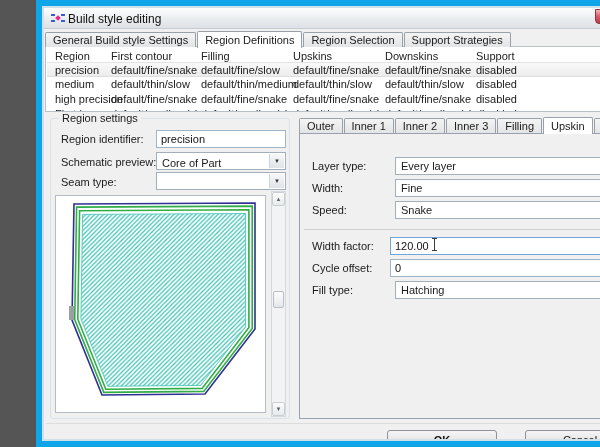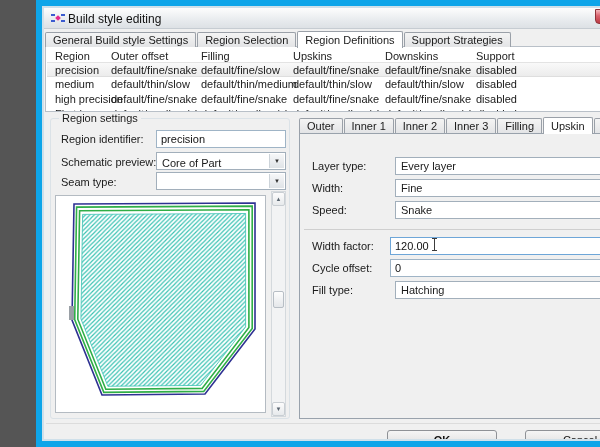--- a/index.html
+++ b/index.html
@@ -109,29 +109,29 @@
         <i class="ic-b3"></i>
         <i class="ic-b4"></i>
         <i class="ic-p"></i>
     </span>
     <span class="title-text">Build style editing</span>
     <span class="close-btn"><span>x</span></span>
   </div>
 
   <div class="main-tabs">
     <div class="tab">General Build style Settings</div>
+    <div class="tab active">Region Definitions</div>
     <div class="tab">Region Selection</div>
-    <div class="tab active">Region Definitions</div>
     <div class="tab">Support Strategies</div>
   </div>
 
   <div class="table-panel">
     <div class="trow thead">
       <span class="cell c0">Region</span>
-      <span class="cell c1">Outer offset</span>
+      <span class="cell c1">First contour</span>
       <span class="cell c2">Filling</span>
       <span class="cell c3">Upskins</span>
       <span class="cell c4">Downskins</span>
       <span class="cell c5">Support</span>
     </div>
     <div class="trow r1">
       <span class="cell c0">precision</span>
       <span class="cell c1">default/fine/snake</span>
       <span class="cell c2">default/fine/slow</span>
       <span class="cell c3">default/fine/snake</span>

